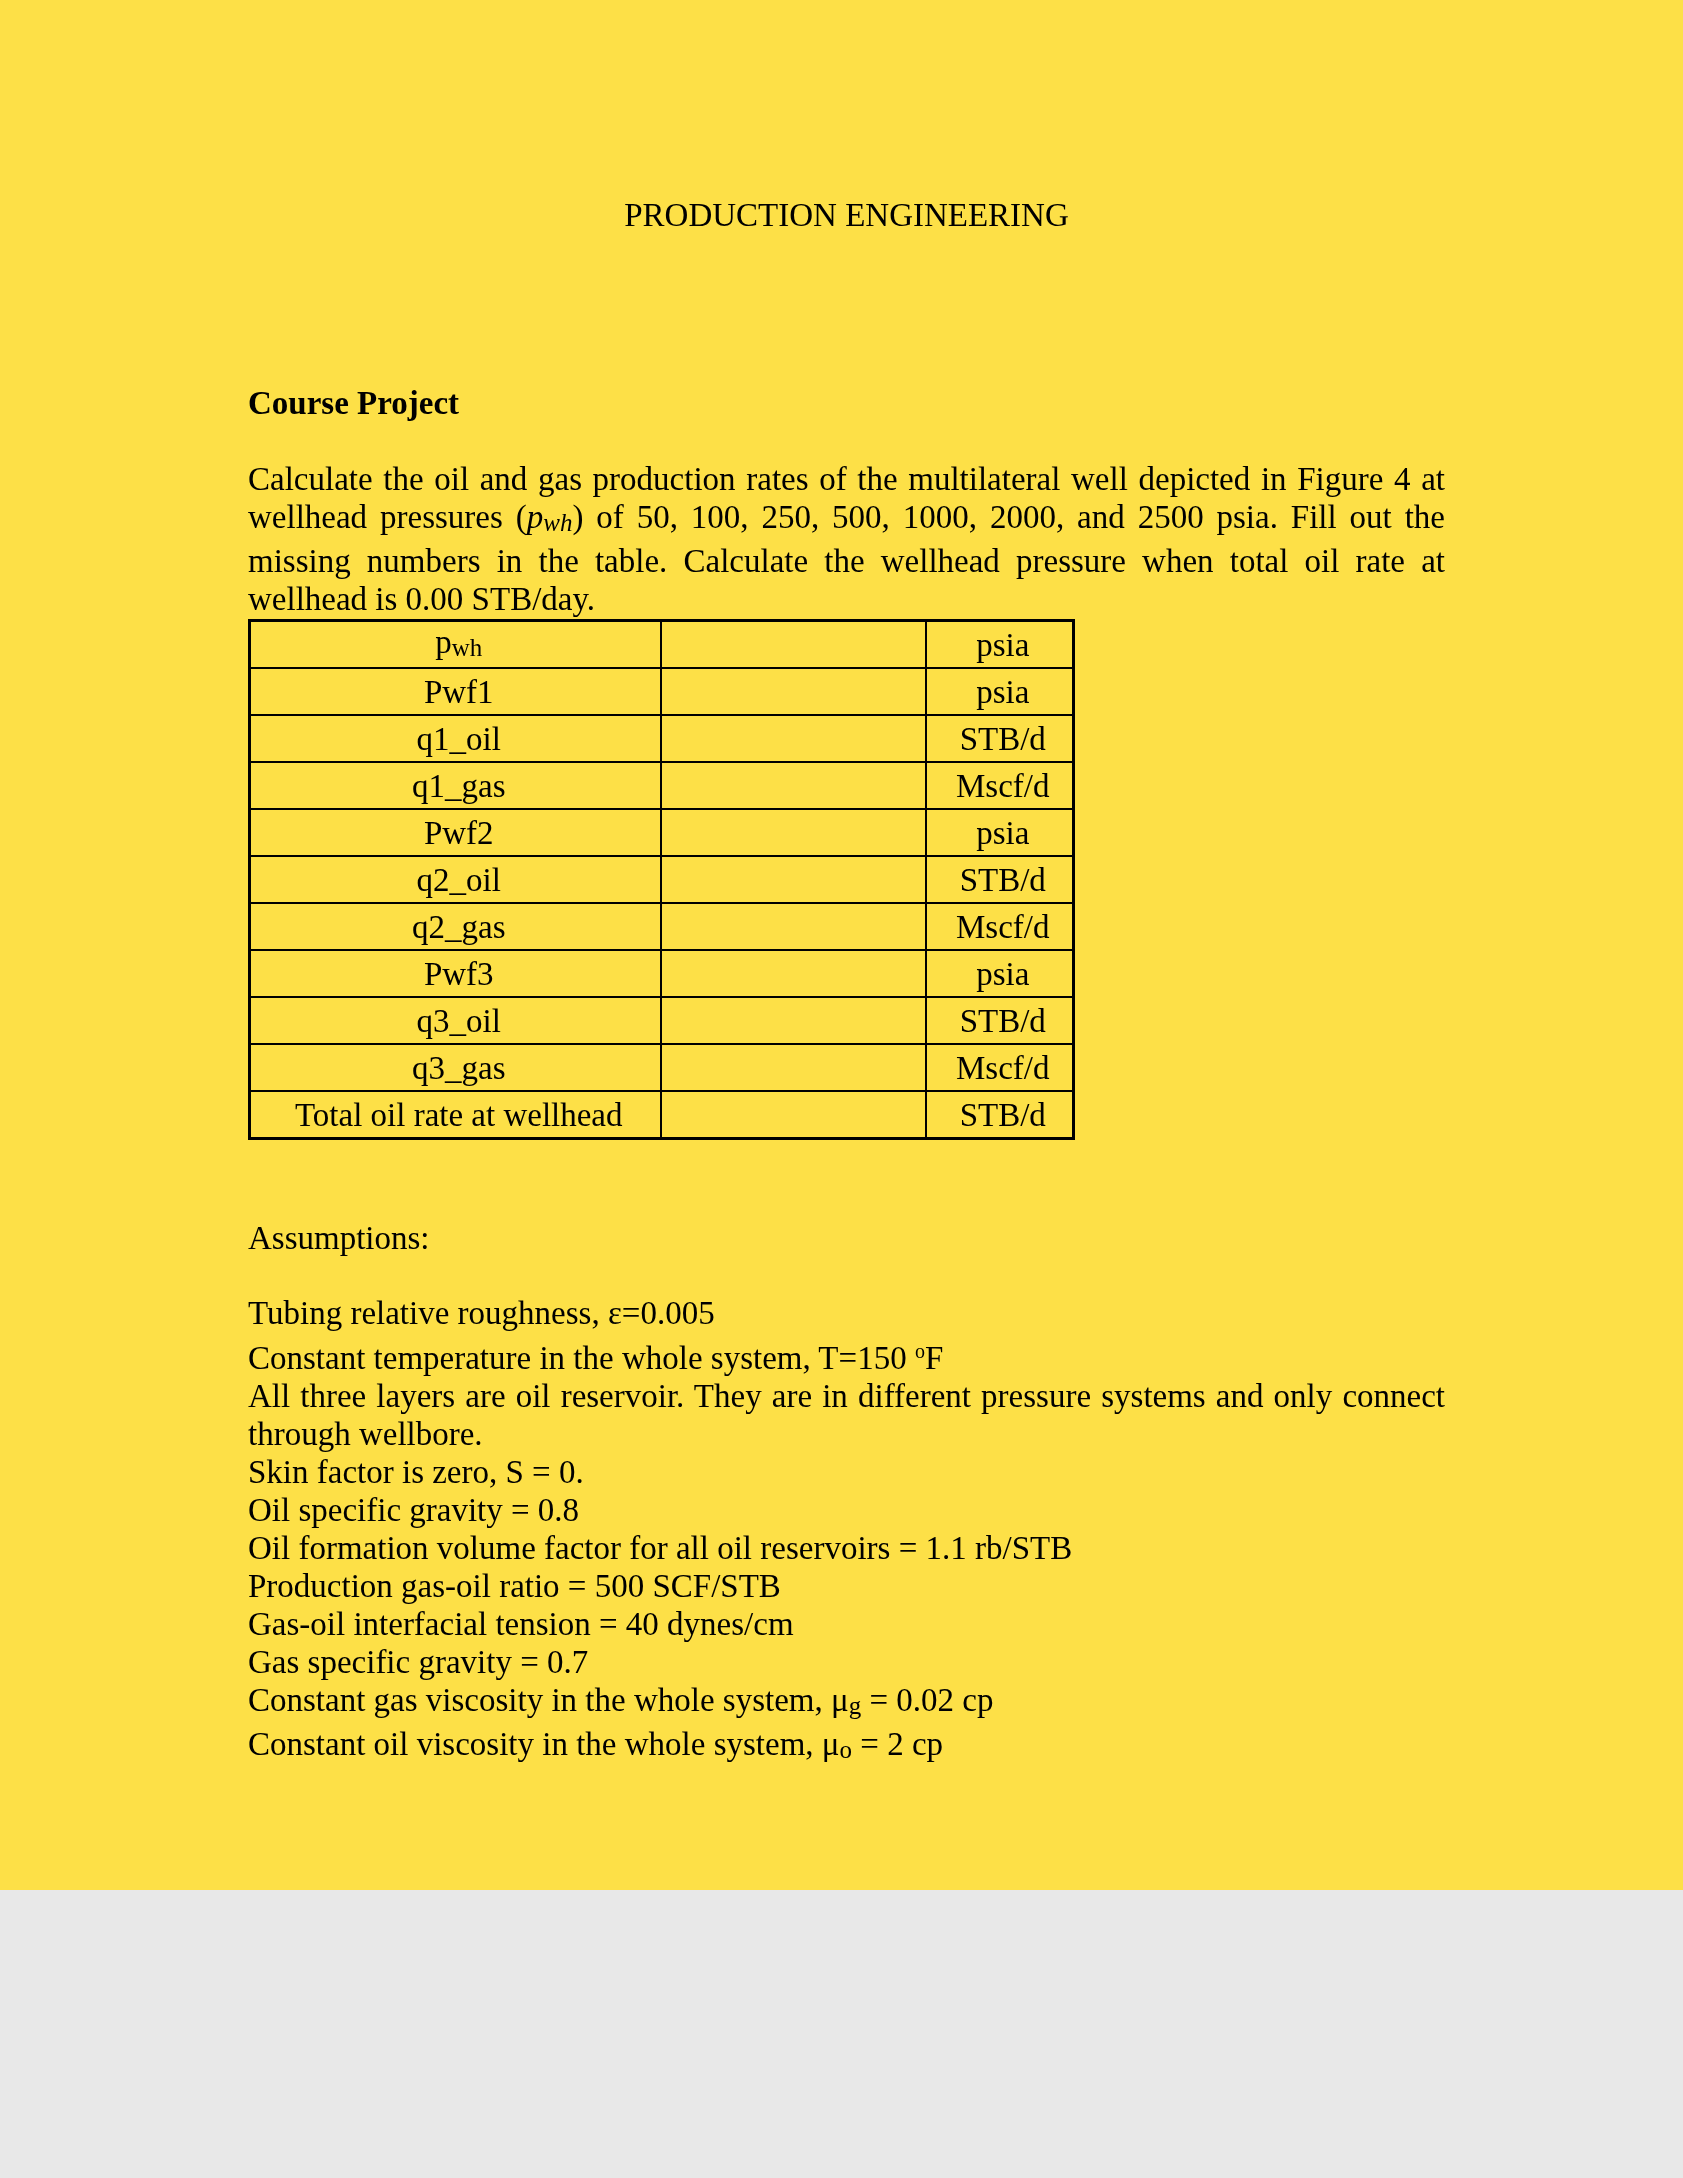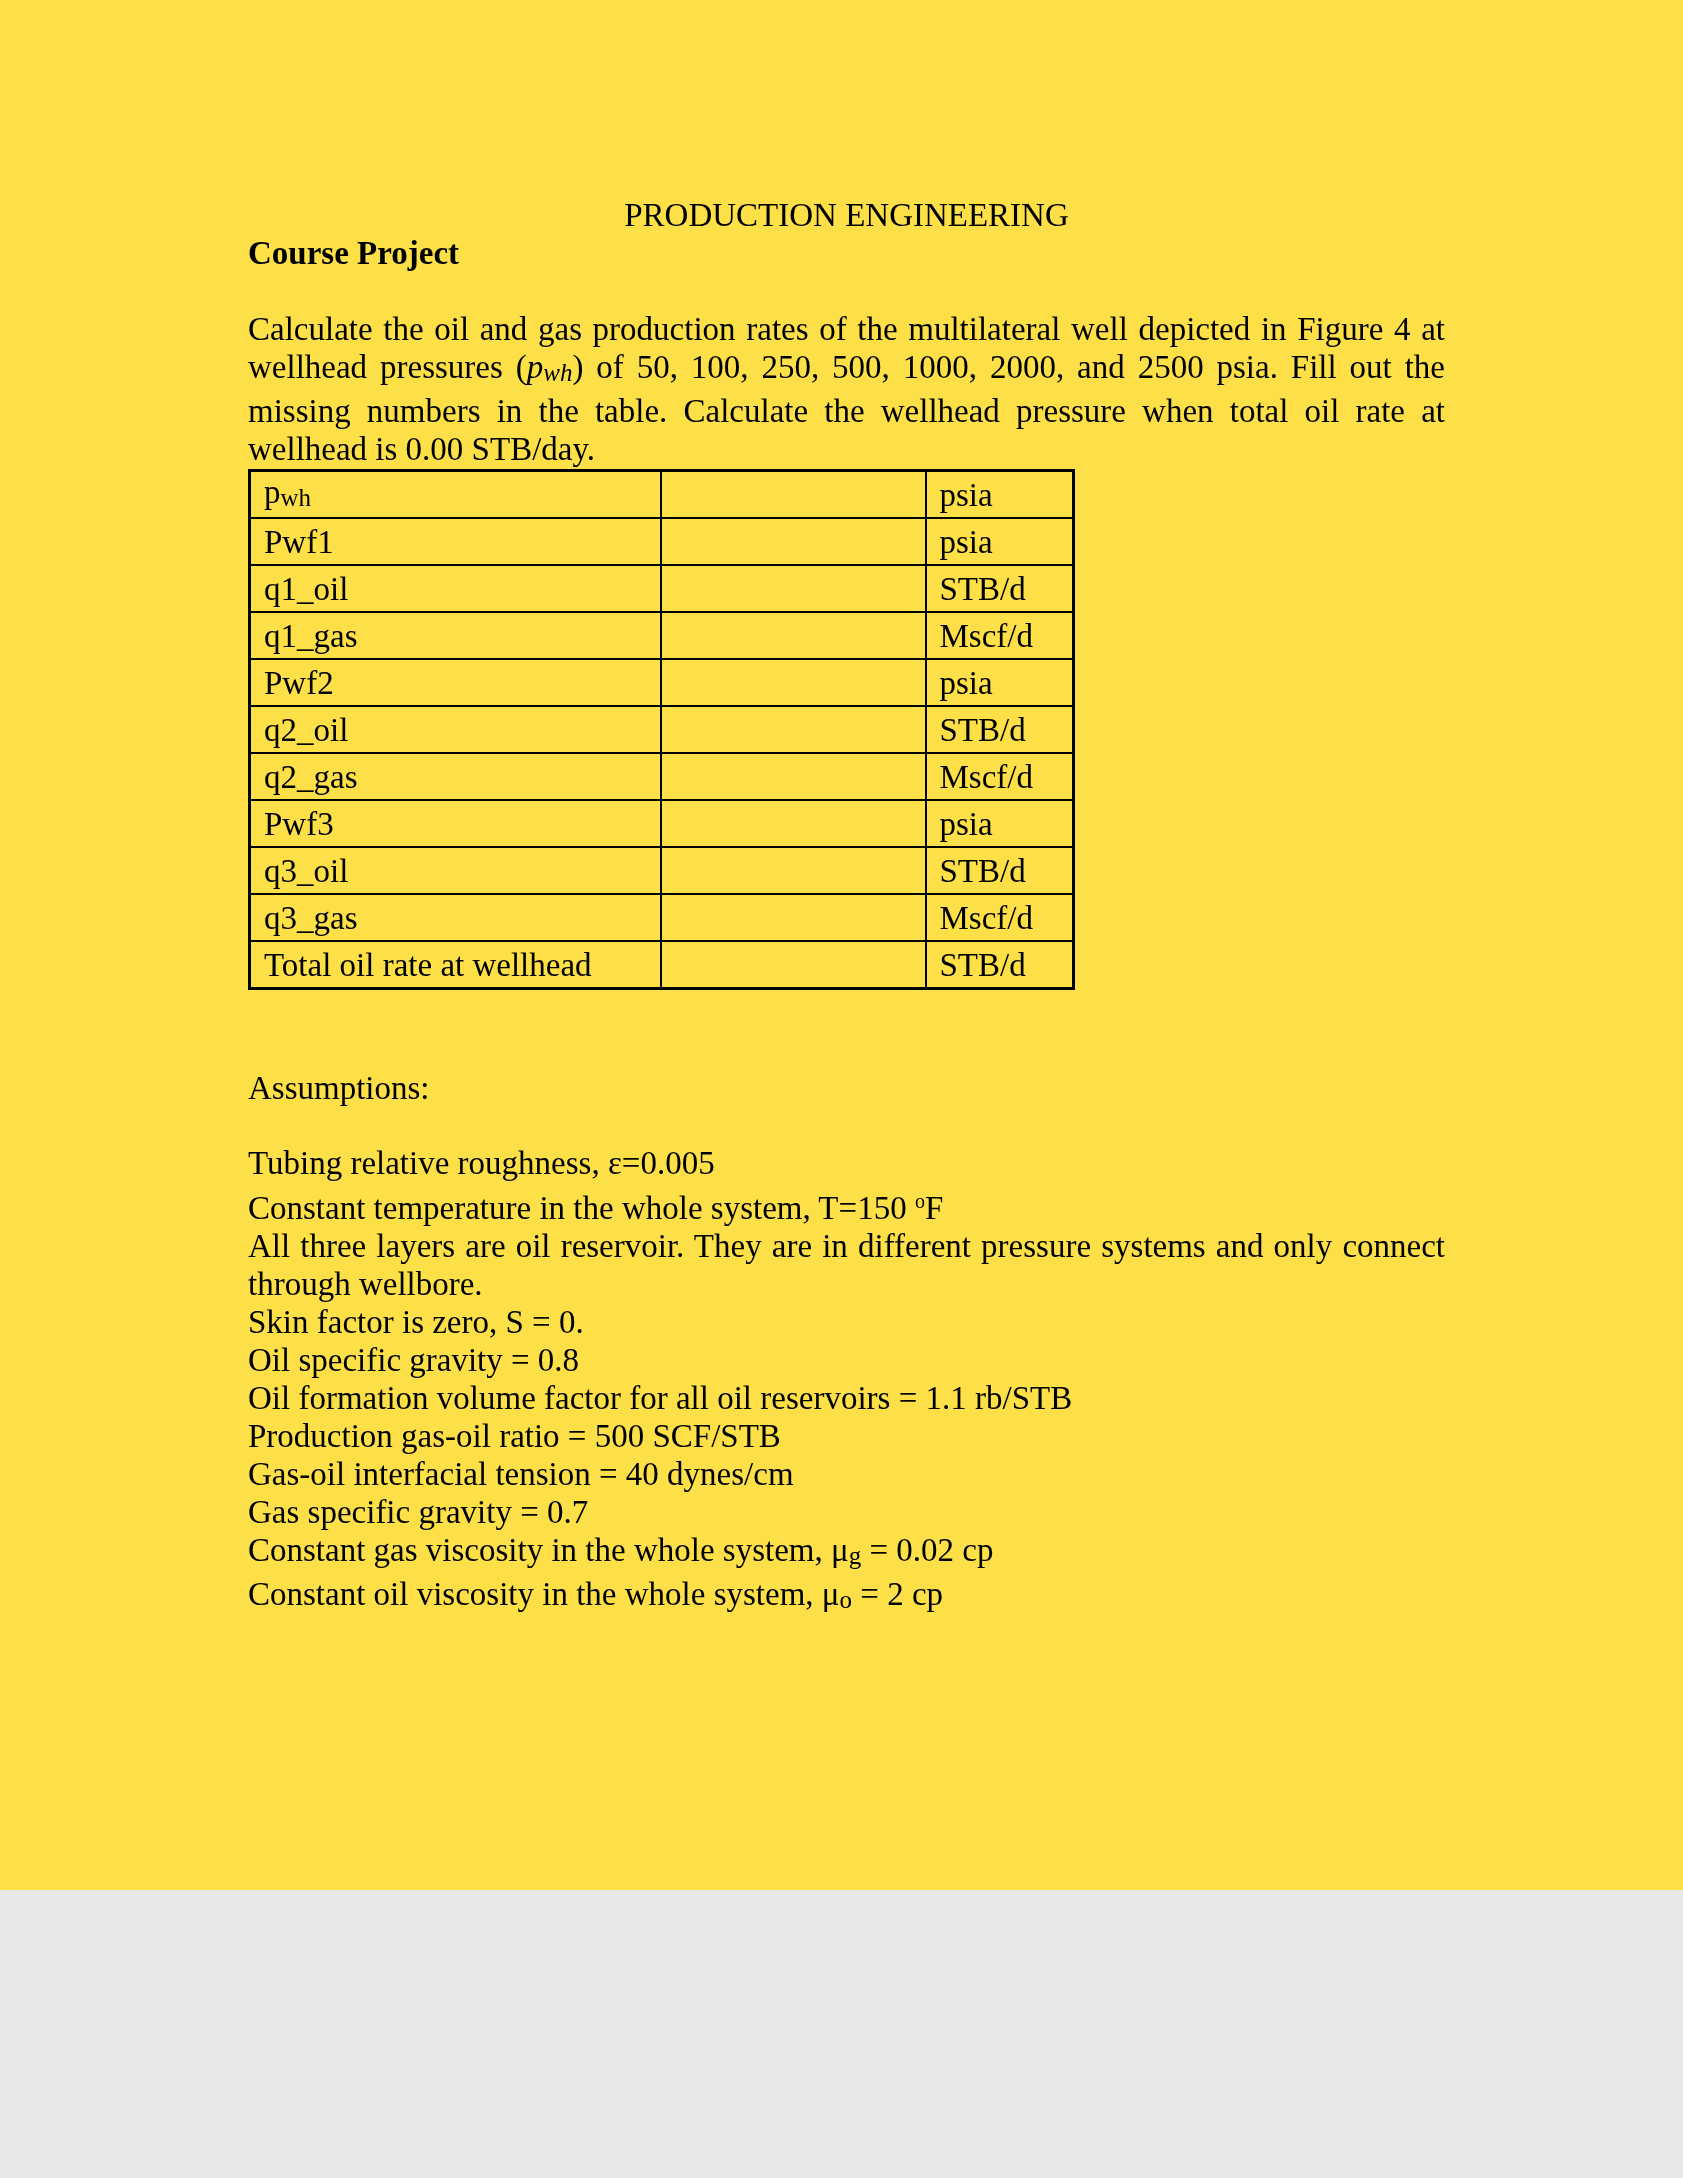--- a/index.html
+++ b/index.html
@@ -16,36 +16,38 @@
     overflow: hidden;
   }
   .content { padding: 0 238px 0 248px; }
 
   .doc-title {
     margin-top: 196px;
     text-align: center;
     white-space: nowrap;
   }
   .section-heading {
+    margin-top: 150px;
     font-weight: bold;
   }
   .intro {
     margin-top: 38px;
     text-align: justify;
   }
   .it { font-style: italic; }
   .sub { font-size: 25px; vertical-align: -3px; }
   .sup { font-size: 20px; vertical-align: 11px; }
 
   table.results {
     border-collapse: collapse;
     table-layout: fixed;
     width: 824px;
     margin-top: 1px;
     border: 3px solid #000;
+    text-align: center;
   }
   table.results td {
     border: 2px solid #000;
     height: 45px;
     padding: 0 6px 0 13px;
     overflow: hidden;
     white-space: nowrap;
     vertical-align: middle;
   }
   .col-label { width: 411px; }

